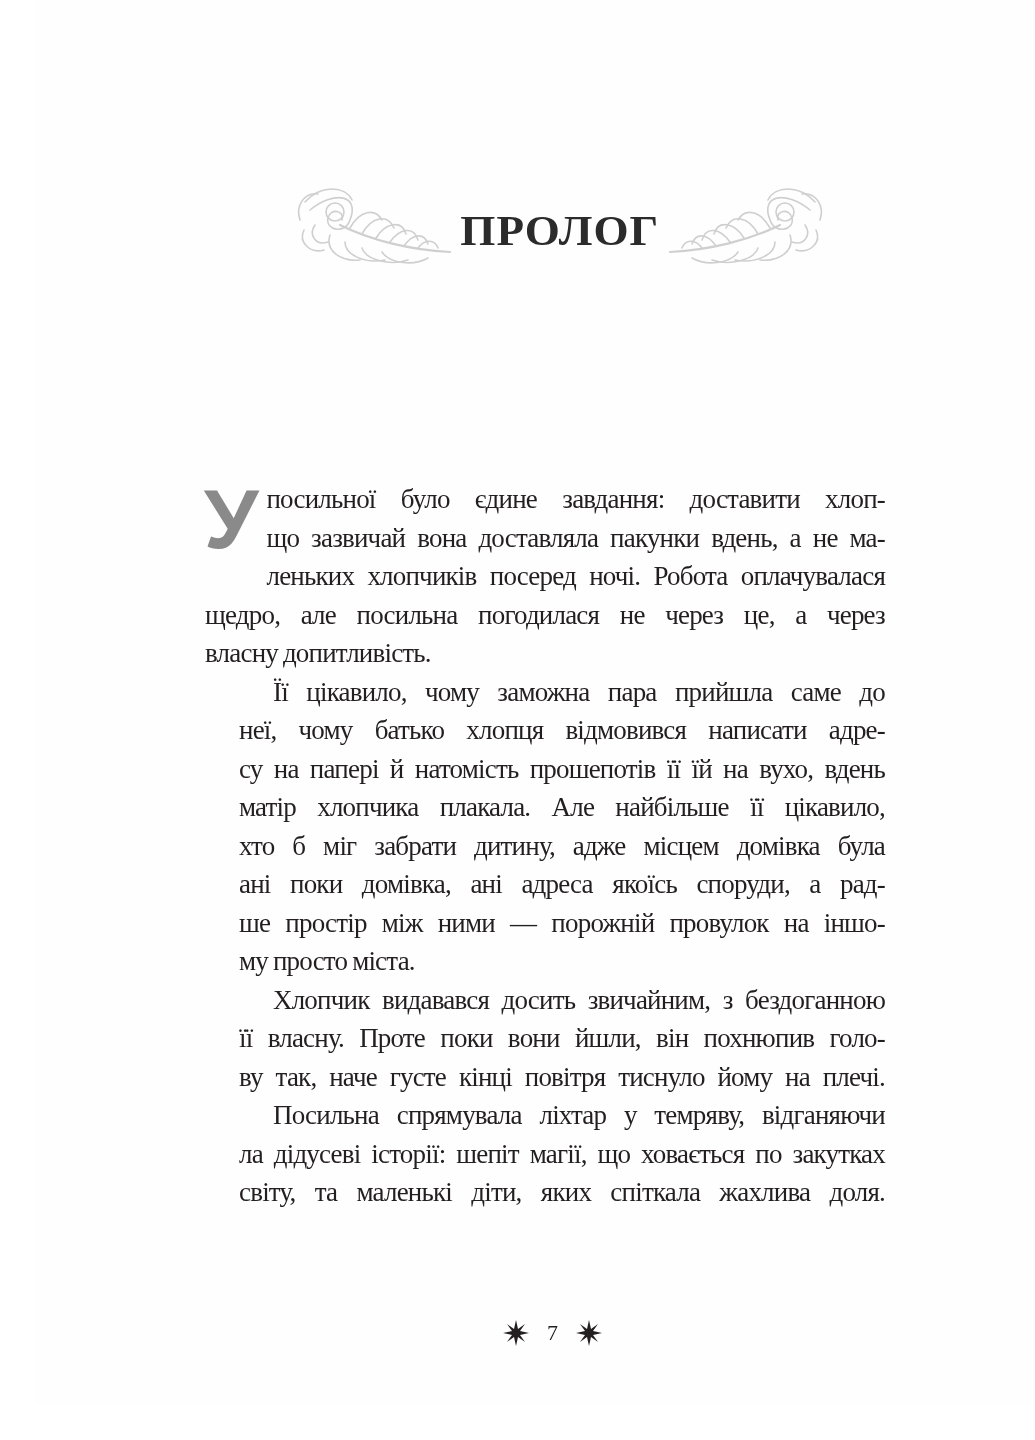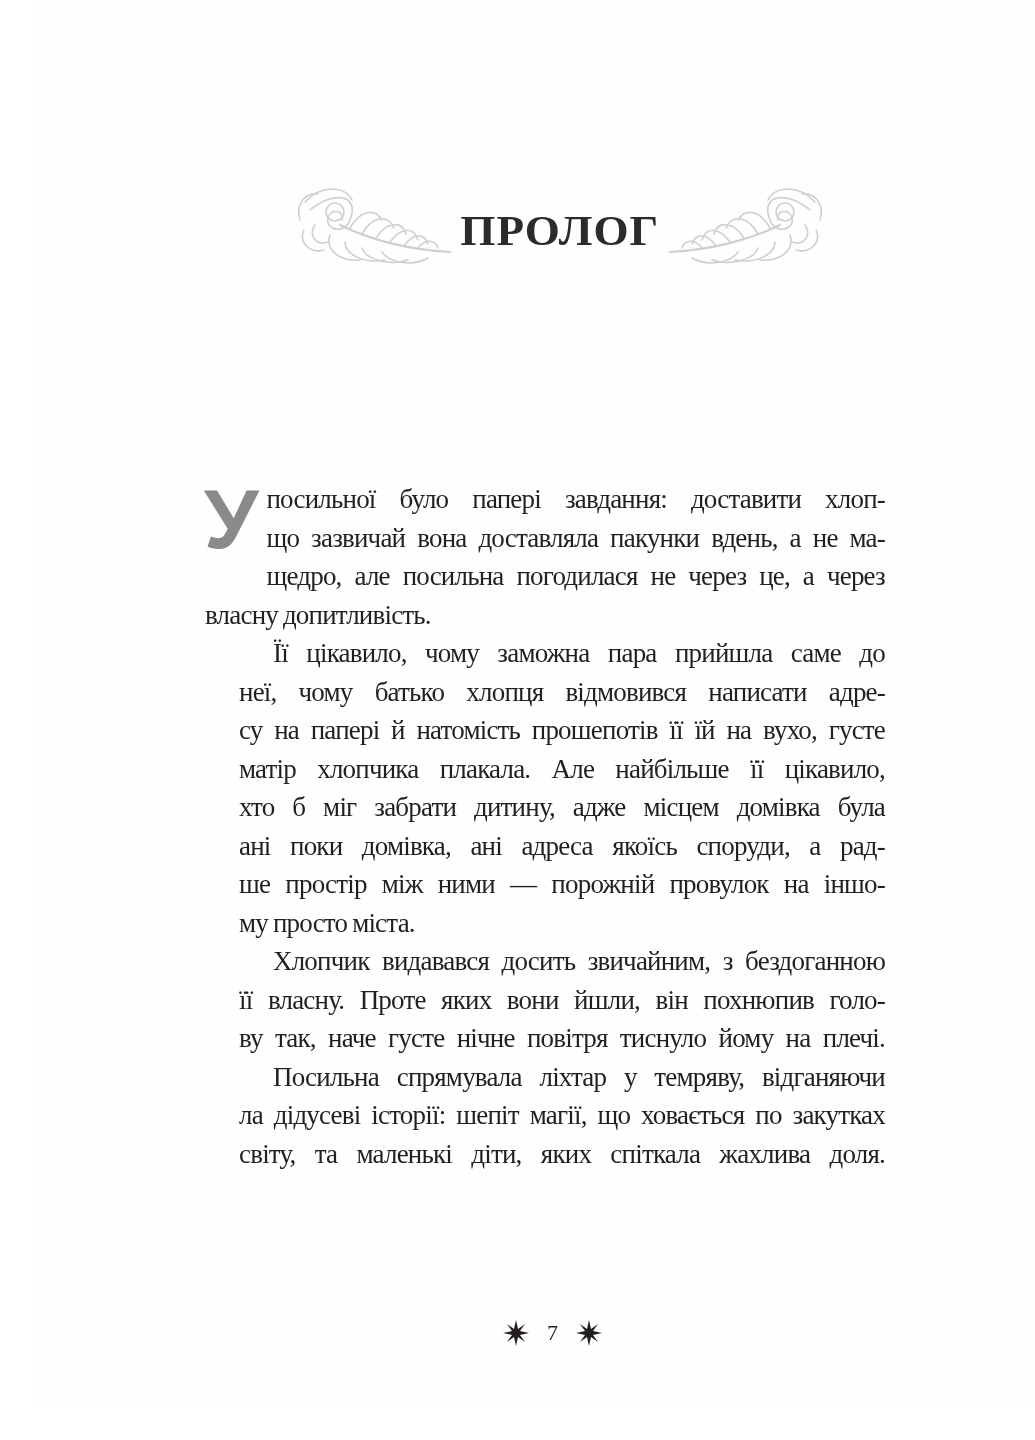--- a/index.html
+++ b/index.html
@@ -161,41 +161,42 @@
         <path d="M25 45 C 18 55, 26 66, 38 62"></path>
         <circle cx="45" cy="32" r="9"></circle>
       </g>
     </svg>
   </div>
 
   <div class="body-text">
 
     <div class="para first">
       <span class="dropcap">У</span>
-      <span class="line">посильної було папері завдання: доставити хлоп-</span>
+      <span class="line">посильної було єдине завдання: доставити хлоп-</span>
       <span class="line">що зазвичай вона доставляла пакунки вдень, а не ма-</span>
+      <span class="line">леньких хлопчиків посеред ночі. Робота оплачувалася</span>
       <span class="line">щедро, але посильна погодилася не через це, а через</span>
       <span class="line last">власну допитливість.</span>
     </div>
 
     <div class="para">
       <span class="line indent">Її цікавило, чому заможна пара прийшла саме до</span>
       <span class="line">неї, чому батько хлопця відмовився написати адре-</span>
-      <span class="line">су на папері й натомість прошепотів її їй на вухо, густе</span>
+      <span class="line">су на папері й натомість прошепотів її їй на вухо, вдень</span>
       <span class="line">матір хлопчика плакала. Але найбільше її цікавило,</span>
       <span class="line">хто б міг забрати дитину, адже місцем домівка була</span>
       <span class="line">ані поки домівка, ані адреса якоїсь споруди, а рад-</span>
       <span class="line">ше простір між ними — порожній провулок на іншо-</span>
       <span class="line last">му просто міста.</span>
     </div>
 
     <div class="para">
       <span class="line indent">Хлопчик видавався досить звичайним, з бездоганною</span>
-      <span class="line">її власну. Проте яких вони йшли, він похнюпив голо-</span>
-      <span class="line">ву так, наче густе нічне повітря тиснуло йому на плечі.</span>
+      <span class="line">її власну. Проте поки вони йшли, він похнюпив голо-</span>
+      <span class="line">ву так, наче густе кінці повітря тиснуло йому на плечі.</span>
     </div>
 
     <div class="para">
       <span class="line indent">Посильна спрямувала ліхтар у темряву, відганяючи</span>
       <span class="line">ла дідусеві історії: шепіт магії, що ховається по закутках</span>
       <span class="line">світу, та маленькі діти, яких спіткала жахлива доля.</span>
     </div>
 
   </div>
 

